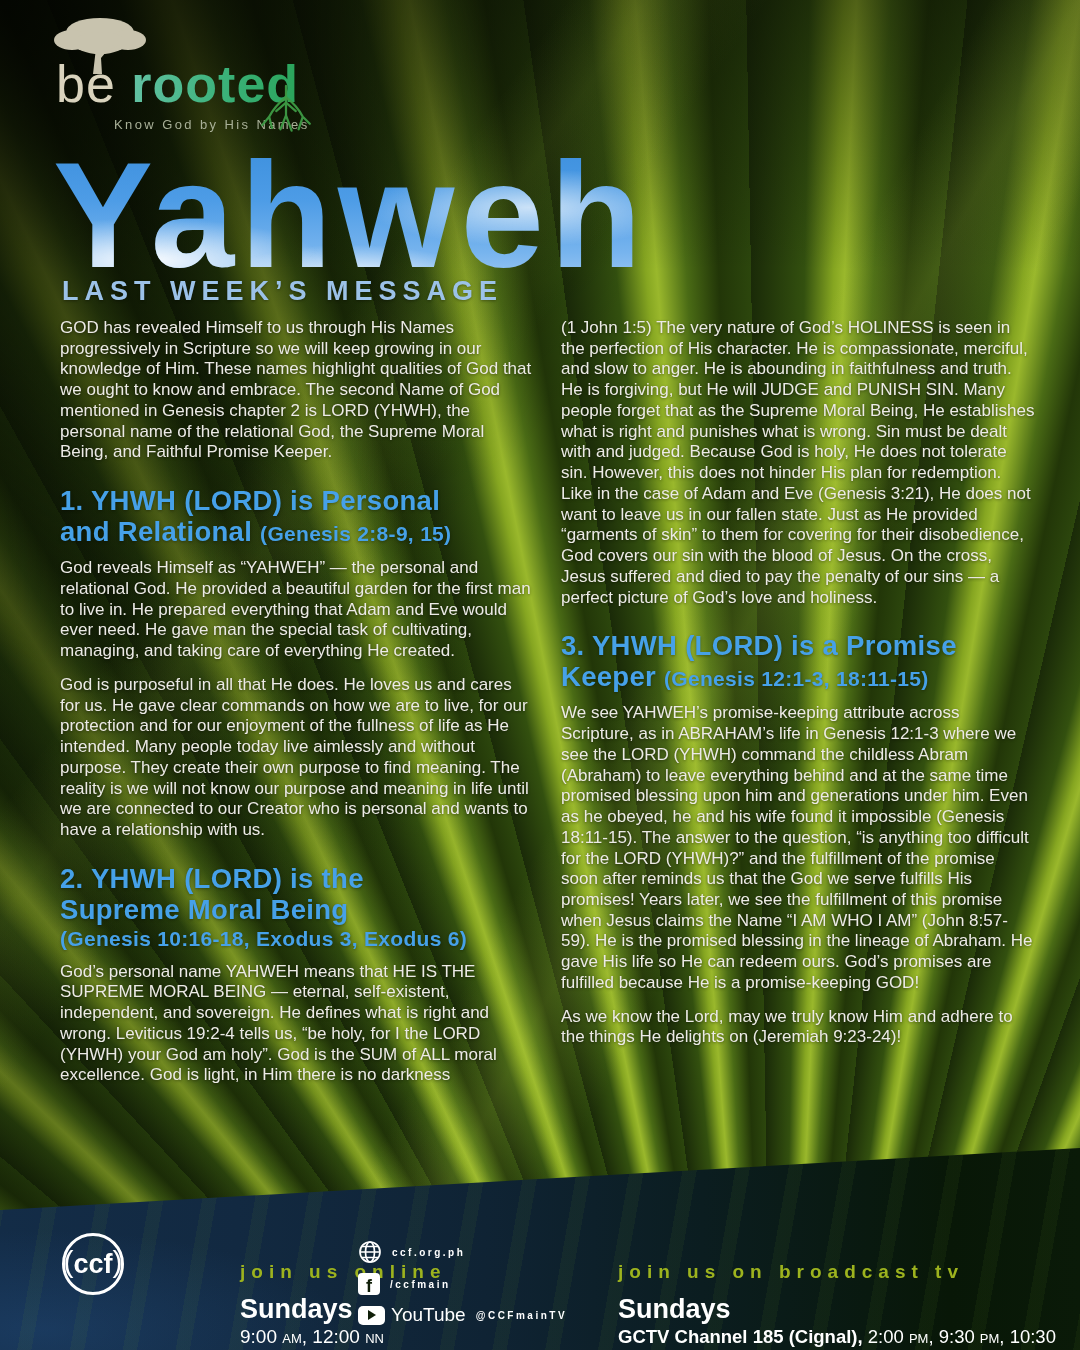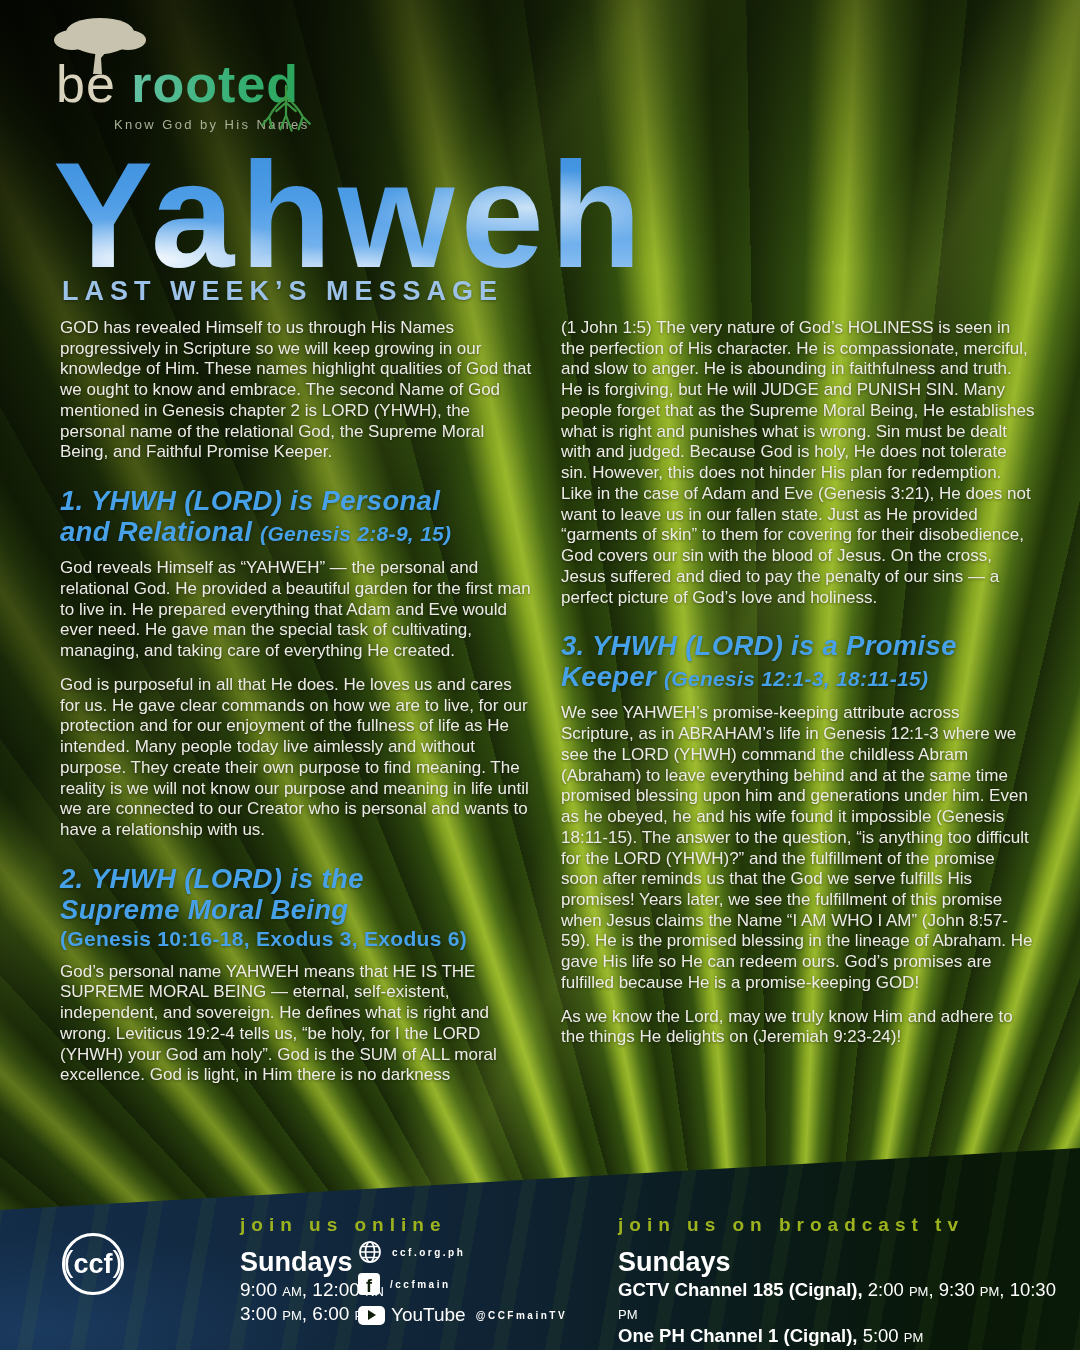--- a/index.html
+++ b/index.html
@@ -66,34 +66,34 @@
   }
   
   .cols{
     position:absolute;left:60px;top:318px;width:976px;z-index:2;
     display:grid;grid-template-columns:1fr 1fr;column-gap:26px;
     font-size:17px;line-height:1.22;color:#eceae6;
     text-shadow:0 1px 3px rgba(0,0,0,.45);
   }
   .cols p{margin:0 0 13px 0;}
   .h{margin:22px 0 11px 0;font-size:27.5px;line-height:1.13;font-weight:700;color:#46a1e8;letter-spacing:.3px;text-shadow:0 1px 3px rgba(0,0,0,.35);}
-  .hline{display:block;font-style:italic;}
+  .hline{display:block;}
   .ref{font-size:21px;font-weight:700;}
   .refline{display:block;font-size:21px;margin-top:2px;}
   .h:first-child{margin-top:0;}
   
   .ccf{
     position:absolute;left:62px;top:1233px;z-index:2;width:62px;height:62px;
     border:3px solid #fff;border-radius:50%;box-sizing:border-box;
     display:flex;align-items:center;justify-content:center;color:#fff;
     font-size:27px;font-weight:800;letter-spacing:0;
   }
   .ccf .paren{font-weight:400;font-size:30px;position:relative;top:-2px;}
   .fcol{position:absolute;z-index:2;color:#fff;}
-  .fhead{font-size:19px;font-weight:700;letter-spacing:6px;color:#9db31e;}
+  .fhead{font-size:19px;font-weight:700;letter-spacing:6px;color:#9db31e;margin-top:47px;}
   .fday{font-size:27px;font-weight:700;margin-top:11px;line-height:1.15;}
   .ftime{font-size:19px;line-height:1.26;}
   .sc{font-variant:small-caps;}
   .online{left:240px;top:1214px;}
   .links{left:358px;top:1240px;}
   .lrow{display:flex;align-items:center;gap:10px;margin-bottom:9px;}
   .llabel{font-size:10px;font-weight:700;letter-spacing:2.5px;}
   .fbicon{width:22px;height:22px;border-radius:4px;background:#fff;color:#0f1e08;
     display:flex;align-items:flex-end;justify-content:center;font-weight:800;font-size:18px;line-height:1;overflow:hidden;}
   .yticon{width:27px;height:19px;border-radius:5px;background:#fff;display:flex;align-items:center;justify-content:center;}

